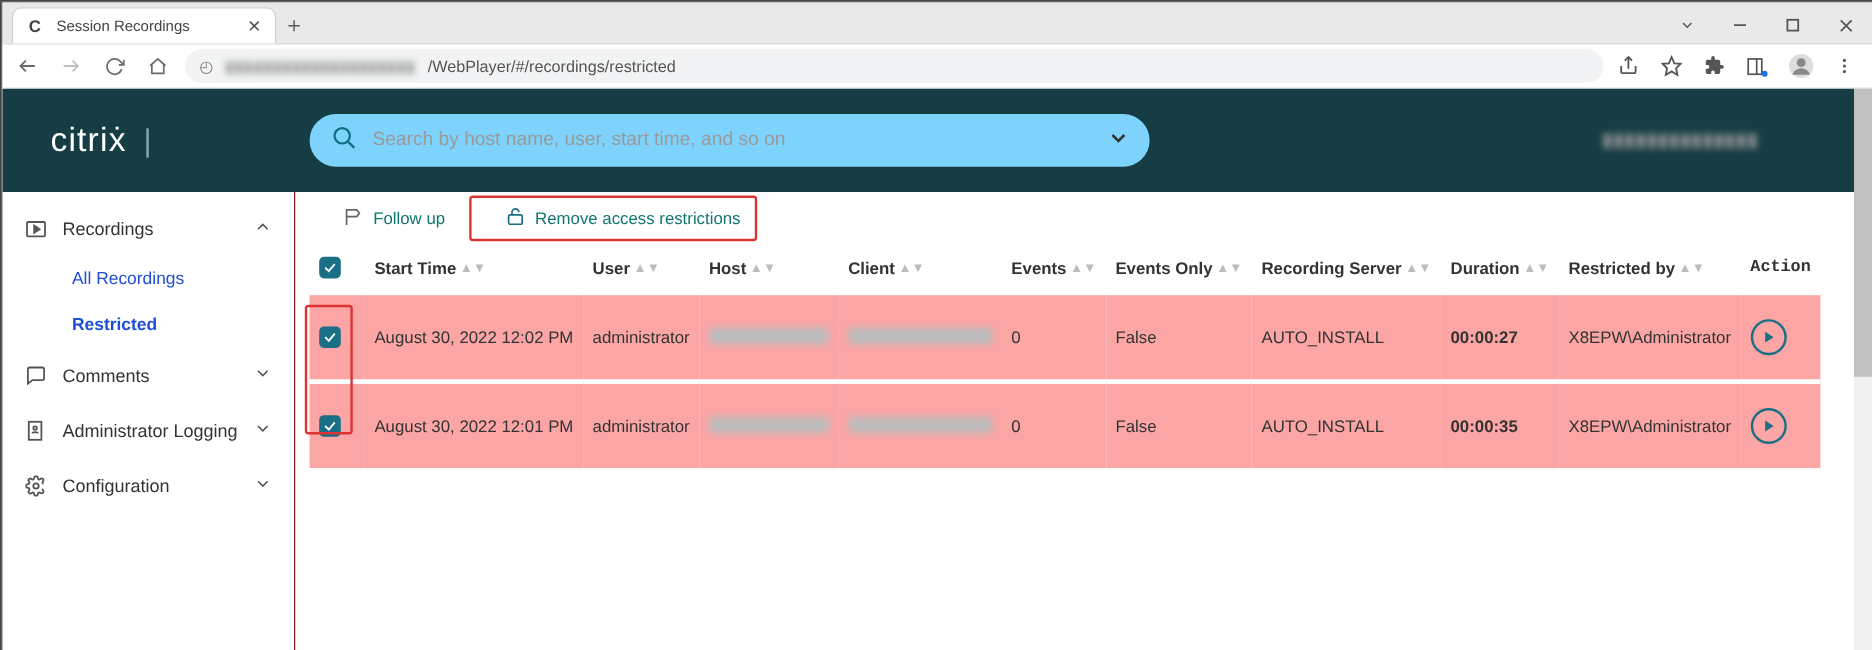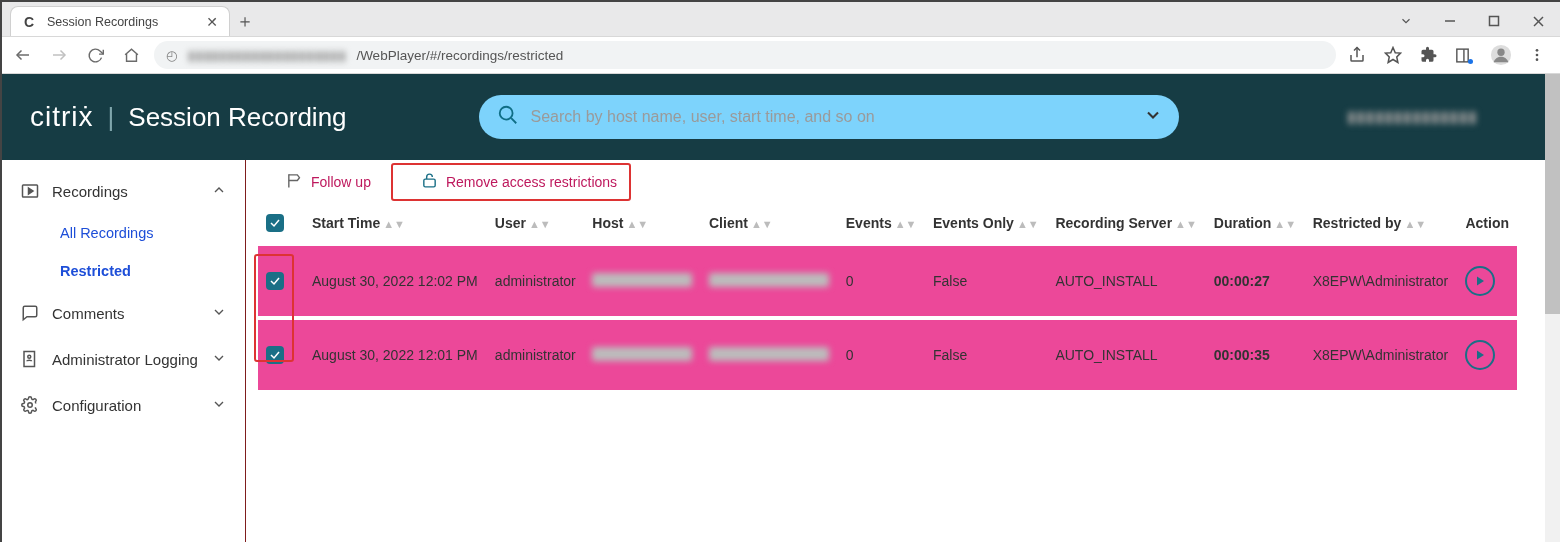--- a/index.html
+++ b/index.html
@@ -14,57 +14,57 @@
   .win-controls { margin-left:auto; display:flex; align-items:center; gap:0; }
   .win-btn { width:44px; height:30px; display:flex; align-items:center; justify-content:center; color:#555; }
   .addr-bar { height:38px; background:#fff; border-top:1px solid #d8d8d8; border-bottom:1px solid #d8d8d8; display:flex; align-items:center; padding:0 8px; gap:10px; }
   .nav-ico { width:26px; height:26px; display:flex; align-items:center; justify-content:center; color:#6b6b6b; }
   .nav-ico.disabled { color:#c0c0c0; }
   .url-field { flex:1 1 auto; height:28px; background:#f1f3f4; border-radius:14px; display:flex; align-items:center; padding:0 12px; gap:10px; font-size:13.5px; color:#555; }
   .blur { filter: blur(3px); color:#999; letter-spacing:0.5px; }
   .ext-icons { display:flex; align-items:center; gap:14px; padding-right:4px; }
   .ext-icons .ico { width:22px; height:22px; display:flex; align-items:center; justify-content:center; color:#555; }
   
-  .app-header { height:86px; background:#163c44; color:#fff; display:flex; align-items:center; padding:0 28px; gap:22px; }
+  .app-header { height:86px; background:#163c44; color:#fff; display:flex; align-items:center; padding:0 40px; gap:22px; }
   .brand { display:flex; align-items:center; gap:14px; font-size:26px; font-weight:300; }
   .brand-logo { font-size:28px; letter-spacing:1px; font-weight:400; }
   .brand-divider { color:#7fa6ac; }
   .search-wrap { margin-left:110px; }
   .searchbar { width:700px; height:44px; background:#7dd3fc; border-radius:22px; display:flex; align-items:center; padding:0 16px 0 18px; gap:12px; }
   .searchbar input { flex:1 1 auto; border:none; outline:none; font-size:16px; color:#666; background:transparent; }
   .searchbar input::placeholder { color:#9a9a9a; }
   .search-icon { color:#0f6e86; }
   .chev-icon { color:#333; }
   .user-blur { margin-left:auto; width:170px; height:20px; }
   
   .main { display:flex; height:calc(542px - 34px - 38px - 86px - 2px); }
   .sidebar { width:244px; border-right:1px solid #7f1d1d; padding-top:8px; }
   .side-item { display:flex; align-items:center; padding:13px 18px; font-size:15px; color:#333; gap:12px; cursor:pointer; }
   .side-item .ico { width:20px; height:20px; display:flex; align-items:center; justify-content:center; color:#555; }
   .side-item .exp { margin-left:auto; color:#555; }
   .side-sub { padding:11px 18px 11px 58px; font-size:14.5px; color:#1d4ed8; cursor:pointer; }
   .side-sub.active { font-weight:700; }
   .content { flex:1 1 auto; display:flex; flex-direction:column; }
   .toolbar { height:44px; display:flex; align-items:center; gap:8px; padding:0 6px 0 28px; }
-  .tbtn { display:flex; align-items:center; gap:8px; padding:7px 12px; font-size:14px; color:#be185d; cursor:pointer; border-radius:4px; }
+  .tbtn { display:flex; align-items:center; gap:8px; padding:7px 12px; font-size:14px; color:#0f766e; cursor:pointer; border-radius:4px; }
   .tbtn .ico { color:#1a6f86; }
   .highlight-box { border:2px solid #d33; border-radius:3px;padding-left:28px; }
   
   .tbl-wrap { padding:0 28px 0 12px; }
   table { width:100%; border-collapse:collapse; font-size:14px; color:#333; }
   thead th { text-align:left; font-weight:600; padding:10px 8px; background:#fff; white-space:nowrap;margin-left:34px; }
   thead th .sort { color:#bcbcbc; font-size:11px; margin-left:3px; display:inline-flex; flex-direction:column; line-height:7px; vertical-align:middle; }
-  tbody td { padding:20px 8px; background:#ec4899; white-space:nowrap; }
+  tbody td { padding:20px 8px; background:#fca5a5; white-space:nowrap; }
   tbody tr { border-top:4px solid #fff; }
   .chk { width:18px; height:18px; border-radius:4px; background:#1a6f86; display:flex; align-items:center; justify-content:center; }
   .chk svg { stroke:#fff; }
   .play-btn { width:30px; height:30px; border:2px solid #1a6f86; border-radius:50%; display:flex; align-items:center; justify-content:center; cursor:pointer; }
   .play-btn svg { fill:#1a6f86; }
   .col-chk { width:46px; }
-  .col-action { width:60px; text-align:right; }
+  .col-action { width:60px; text-align:right;font-family:Liberation Mono, monospace; }
   .blurcell { display:inline-block; height:14px; border-radius:2px; filter:blur(3px); background:#bcbcbc; }
   .chk-highlight { position:absolute; border:2px solid #d33; border-radius:3px; width:40px; height:108px; pointer-events:none; }
   .app-scroll { width:15px; background:#f1f1f1; display:flex; flex-direction:column; align-items:center; }
   .app-scroll .thumb { width:15px; height:240px; background:#c1c1c1; border-radius:0; margin-top:0; }
   .content-outer { display:flex; flex:1 1 auto; }
 </style>
 </head>
 <body>
 
 <div class="chrome">
@@ -172,21 +172,20 @@
   </div>
 </div>
 
 <div class="content-outer" style="flex-direction:column">
 <div style="display:flex">
 <div style="flex:1">
 <div class="app-header">
   <div class="brand">
     <span class="brand-logo">citriẋ</span>
     <span class="brand-divider">|</span>
-    <span>Session Recording</span>
   </div>
   <div class="search-wrap">
     <div class="searchbar">
       <span class="search-icon"><svg width="22" height="22" viewBox="0 0 24 24" fill="none" stroke="currentColor" stroke-width="2">
                   <circle cx="10" cy="10" r="7"></circle>
                   <line x1="21" y1="21" x2="15.5" y2="15.5"></line>
                 </svg></span>
       <input type="text" placeholder="Search by host name, user, start time, and so on" style="">
       <span class="chev-icon"><svg width="20" height="20" viewBox="0 0 24 24" fill="none" stroke="currentColor" stroke-width="2.5">
                   <polyline points="6 9 12 15 18 9"></polyline>

